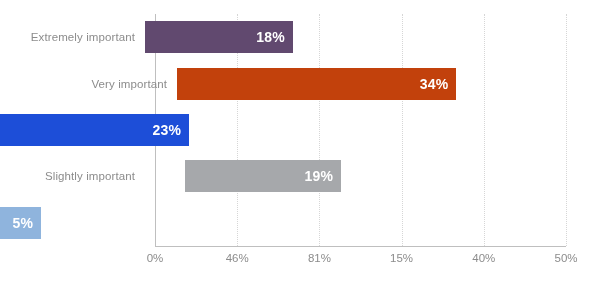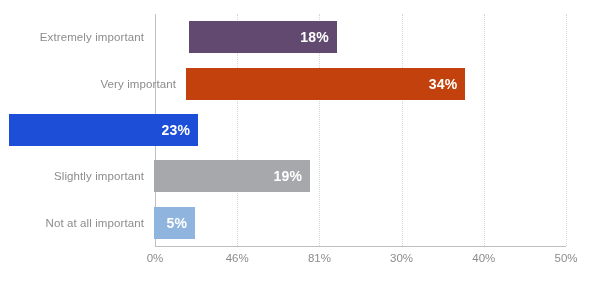--- a/index.html
+++ b/index.html
@@ -46,21 +46,21 @@
     left: 155px;
     top: 246px;
     width: 411px;
     height: 0;
     border-top: 1px solid #bfbfbf;
   }
 
   
   .rows {
     position: absolute;
-    left: 9px;
+    left: 0;
     top: 14px;
     width: 476px;
     height: 232px;
   }
   .row {
     position: absolute;
     left: 0;
     width: 600px;
     height: 46.4px;
     display: flex;
@@ -128,61 +128,60 @@
       <div class="gridline" style="left: 246.6px; border-left-color: rgb(214, 214, 214);"></div>
       <div class="gridline" style="left: 328.8px; border-left-color: rgb(214, 214, 214);"></div>
       <div class="gridline" style="left: 411px; border-left-color: rgb(214, 214, 214);"></div>
     </div>
 
   <div class="axis-baseline"></div>
 
   <div class="rows" id="rows">
       <div class="row" style="top: 0px; height: 46.4px;">
         <div class="cat-label" style="color: rgb(140, 140, 140);">Extremely important</div>
-        <div class="bar-wrap" style="height: 46.4px; margin-left: 35px;">
+        <div class="bar-wrap" style="height: 46.4px;">
           <div class="bar" style="width: 147.96px; background: rgb(97, 73, 111);">
             <span class="bar-value" style="color: rgb(255, 255, 255);">18%</span>
           </div>
         </div>
       </div>
       <div class="row" style="top: 46.4px; height: 46.4px; margin-left: 32px;">
         <div class="cat-label" style="color: rgb(140, 140, 140);">Very important</div>
         <div class="bar-wrap" style="height: 46.4px;">
           <div class="bar" style="width: 279.48px; background: #c2410c;">
             <span class="bar-value" style="color: rgb(255, 255, 255);">34%</span>
           </div>
         </div>
       </div>
       <div class="row" style="top: 92.8px; height: 46.4px;">
         <div class="bar-wrap" style="height: 46.4px;">
           <div class="bar" style="width: 189.06px; background: #1d4ed8;">
             <span class="bar-value" style="color: rgb(255, 255, 255);">23%</span>
           </div>
         </div>
       </div>
-      <div class="row" style="top: 139.2px; height: 46.4px;">
+      <div class="row" style="top: 139.2px; height: 46.4px; gap: 12px;">
         <div class="cat-label" style="color: rgb(140, 140, 140);">Slightly important</div>
-        <div class="bar-wrap" style="height: 46.4px;">
+        <div class="bar-wrap" style="height: 46.4px; padding-left: 28px;">
           <div class="bar" style="width: 156.18px; background: rgb(166, 168, 171);">
             <span class="bar-value" style="color: rgb(255, 255, 255);">19%</span>
           </div>
         </div>
       </div>
       <div class="row" style="top: 185.6px; height: 46.4px;">
-        <div class="cat-label" style="color: rgb(140, 140, 140);">Not at all important</div>
         <div class="bar-wrap" style="height: 46.4px;">
           <div class="bar" style="width: 41.1px; background: rgb(143, 180, 221);">
             <span class="bar-value" style="color: rgb(255, 255, 255);">5%</span>
           </div>
         </div>
       </div>
     </div>
 
   <div class="tick-labels" id="tick-labels">
       <div class="tick-label" style="left: 0px; color: rgb(140, 140, 140);">0%</div>
       <div class="tick-label" style="left: 82.2px; color: rgb(140, 140, 140);">46%</div>
       <div class="tick-label" style="left: 164.4px; color: rgb(140, 140, 140);">81%</div>
-      <div class="tick-label" style="left: 246.6px; color: rgb(140, 140, 140);">30%</div>
+      <div class="tick-label" style="left: 246.6px; color: rgb(140, 140, 140);">15%</div>
       <div class="tick-label" style="left: 328.8px; color: rgb(140, 140, 140);">40%</div>
       <div class="tick-label" style="left: 411px; color: rgb(140, 140, 140); text-align: center;">50%</div>
     </div>
 
 </div>
 
 </body></html>

